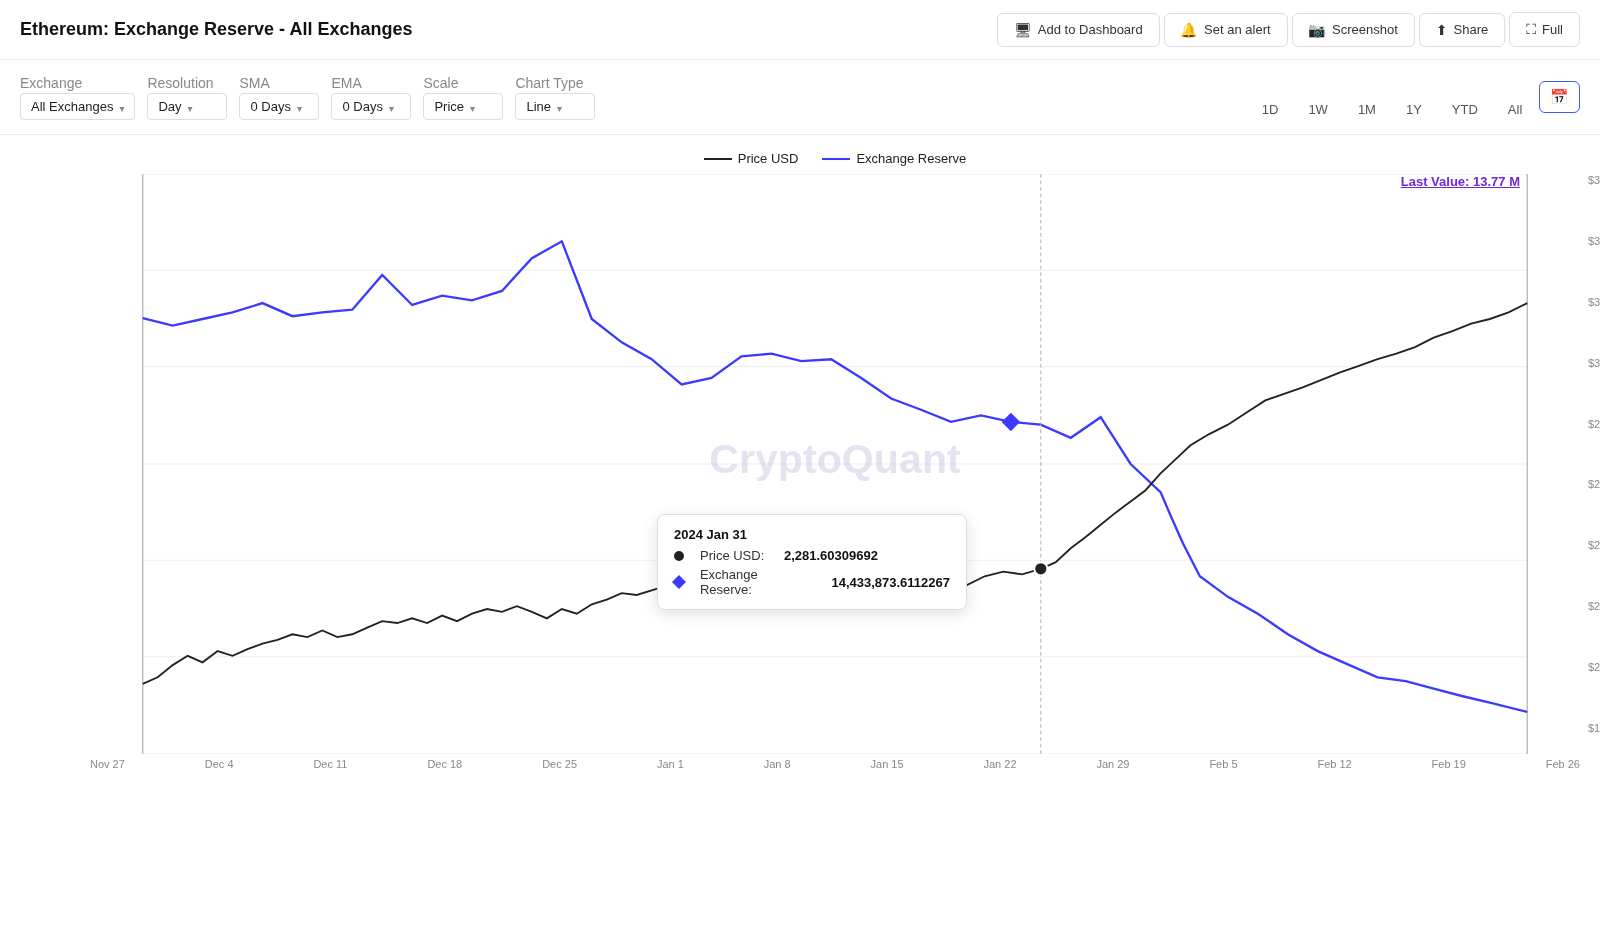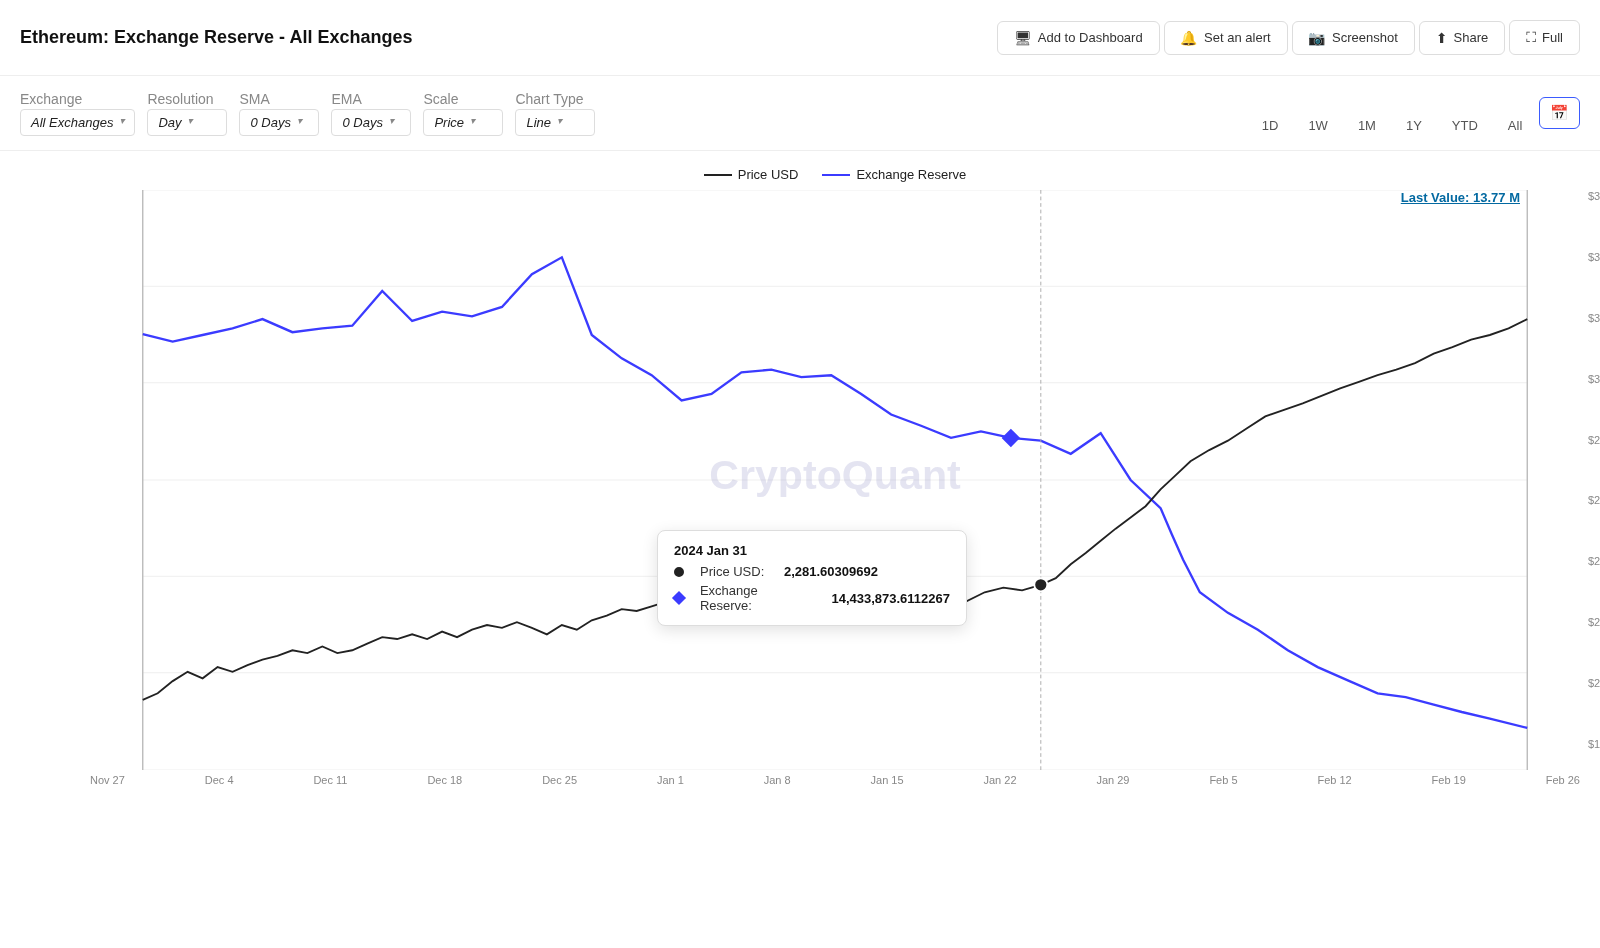--- a/index.html
+++ b/index.html
@@ -1,21 +1,21 @@
 <!DOCTYPE html>
 <html><head>
   <meta charset="utf-8">
   <style>
     * { box-sizing: border-box; margin: 0; padding: 0; }
     body { font-family: -apple-system, BlinkMacSystemFont, 'Segoe UI', sans-serif; background: #fff; color: #222; font-size: 13px; }
 
     
     .header {
       display: flex; align-items: center; justify-content: space-between;
-      padding: 0 20px; height: 76px; border-bottom: 1px solid #eee;
+      padding: 0 20px; height: 60px; border-bottom: 1px solid #eee;
     }
     .header-title { font-size: 18px; font-weight: 600; color: #111; }
     .header-actions { display: flex; align-items: center; gap: 4px; }
     .action-btn {
       display: flex; align-items: center; gap: 6px;
       padding: 8px 16px; border: 1px solid #ddd; border-radius: 6px;
       background: #fff; cursor: pointer; font-size: 13px; color: #333;
       font-weight: 500;
     }
     .action-btn .icon { font-size: 14px; }
@@ -24,25 +24,24 @@
     .toolbar {
       display: flex; align-items: center; justify-content: space-between;
       padding: 10px 20px; border-bottom: 1px solid #eee; gap: 12px;
     }
     .toolbar-left { display: flex; align-items: center; gap: 12px; flex-wrap: wrap; }
     .toolbar-right { display: flex; align-items: center; gap: 4px; }
 
     .filter-group { display: flex; flex-direction: column; gap: 2px; }
     .filter-label { font-size: 14px; color: #888; font-weight: 500; }
     .filter-select {
-      display: flex; align-items: flex-start; gap: 4px;
+      display: flex; align-items: flex-end; gap: 4px;
       padding: 5px 10px; border: 1px solid #ddd; border-radius: 4px;
       background: #fff; cursor: pointer; font-size: 13px; color: #222;
       min-width: 80px;
-      font-style: italic;
     }
     .filter-select .caret { color: #888; font-size: 10px; margin-left: 2px; }
 
     .time-btn {
       padding: 6px 12px; border: 1px solid transparent; border-radius: 6px;
       background: transparent; cursor: pointer; font-size: 13px; color: #555;
       font-weight: 500;
       margin-top: 25px;
     }
     .cal-btn {
@@ -55,21 +54,21 @@
       position: relative; padding: 16px 0 40px 70px; margin: 0 20px;
     }
     .chart-legend {
       display: flex; align-items: center; gap: 24px;
       justify-content: center; margin-bottom: 8px; font-size: 13px;
     }
     .legend-item { display: flex; align-items: center; gap: 6px; }
     .legend-line { width: 28px; height: 2px; }
     .last-value {
       position: absolute; right: 0; top: 16px;
-      font-size: 13px; font-weight: 600; color: #0369a1;
+      font-size: 13px; font-weight: 600; color: #6d28d9;
       text-decoration: underline;
       margin-left: 20px;
     }
 
     
     .tooltip {
       position: absolute;
       background: #fff; border: 1px solid #ddd; border-radius: 8px;
       padding: 12px 16px; font-size: 13px; box-shadow: 0 4px 16px rgba(0,0,0,0.12);
       pointer-events: none; z-index: 10; margin-left: 7px;

